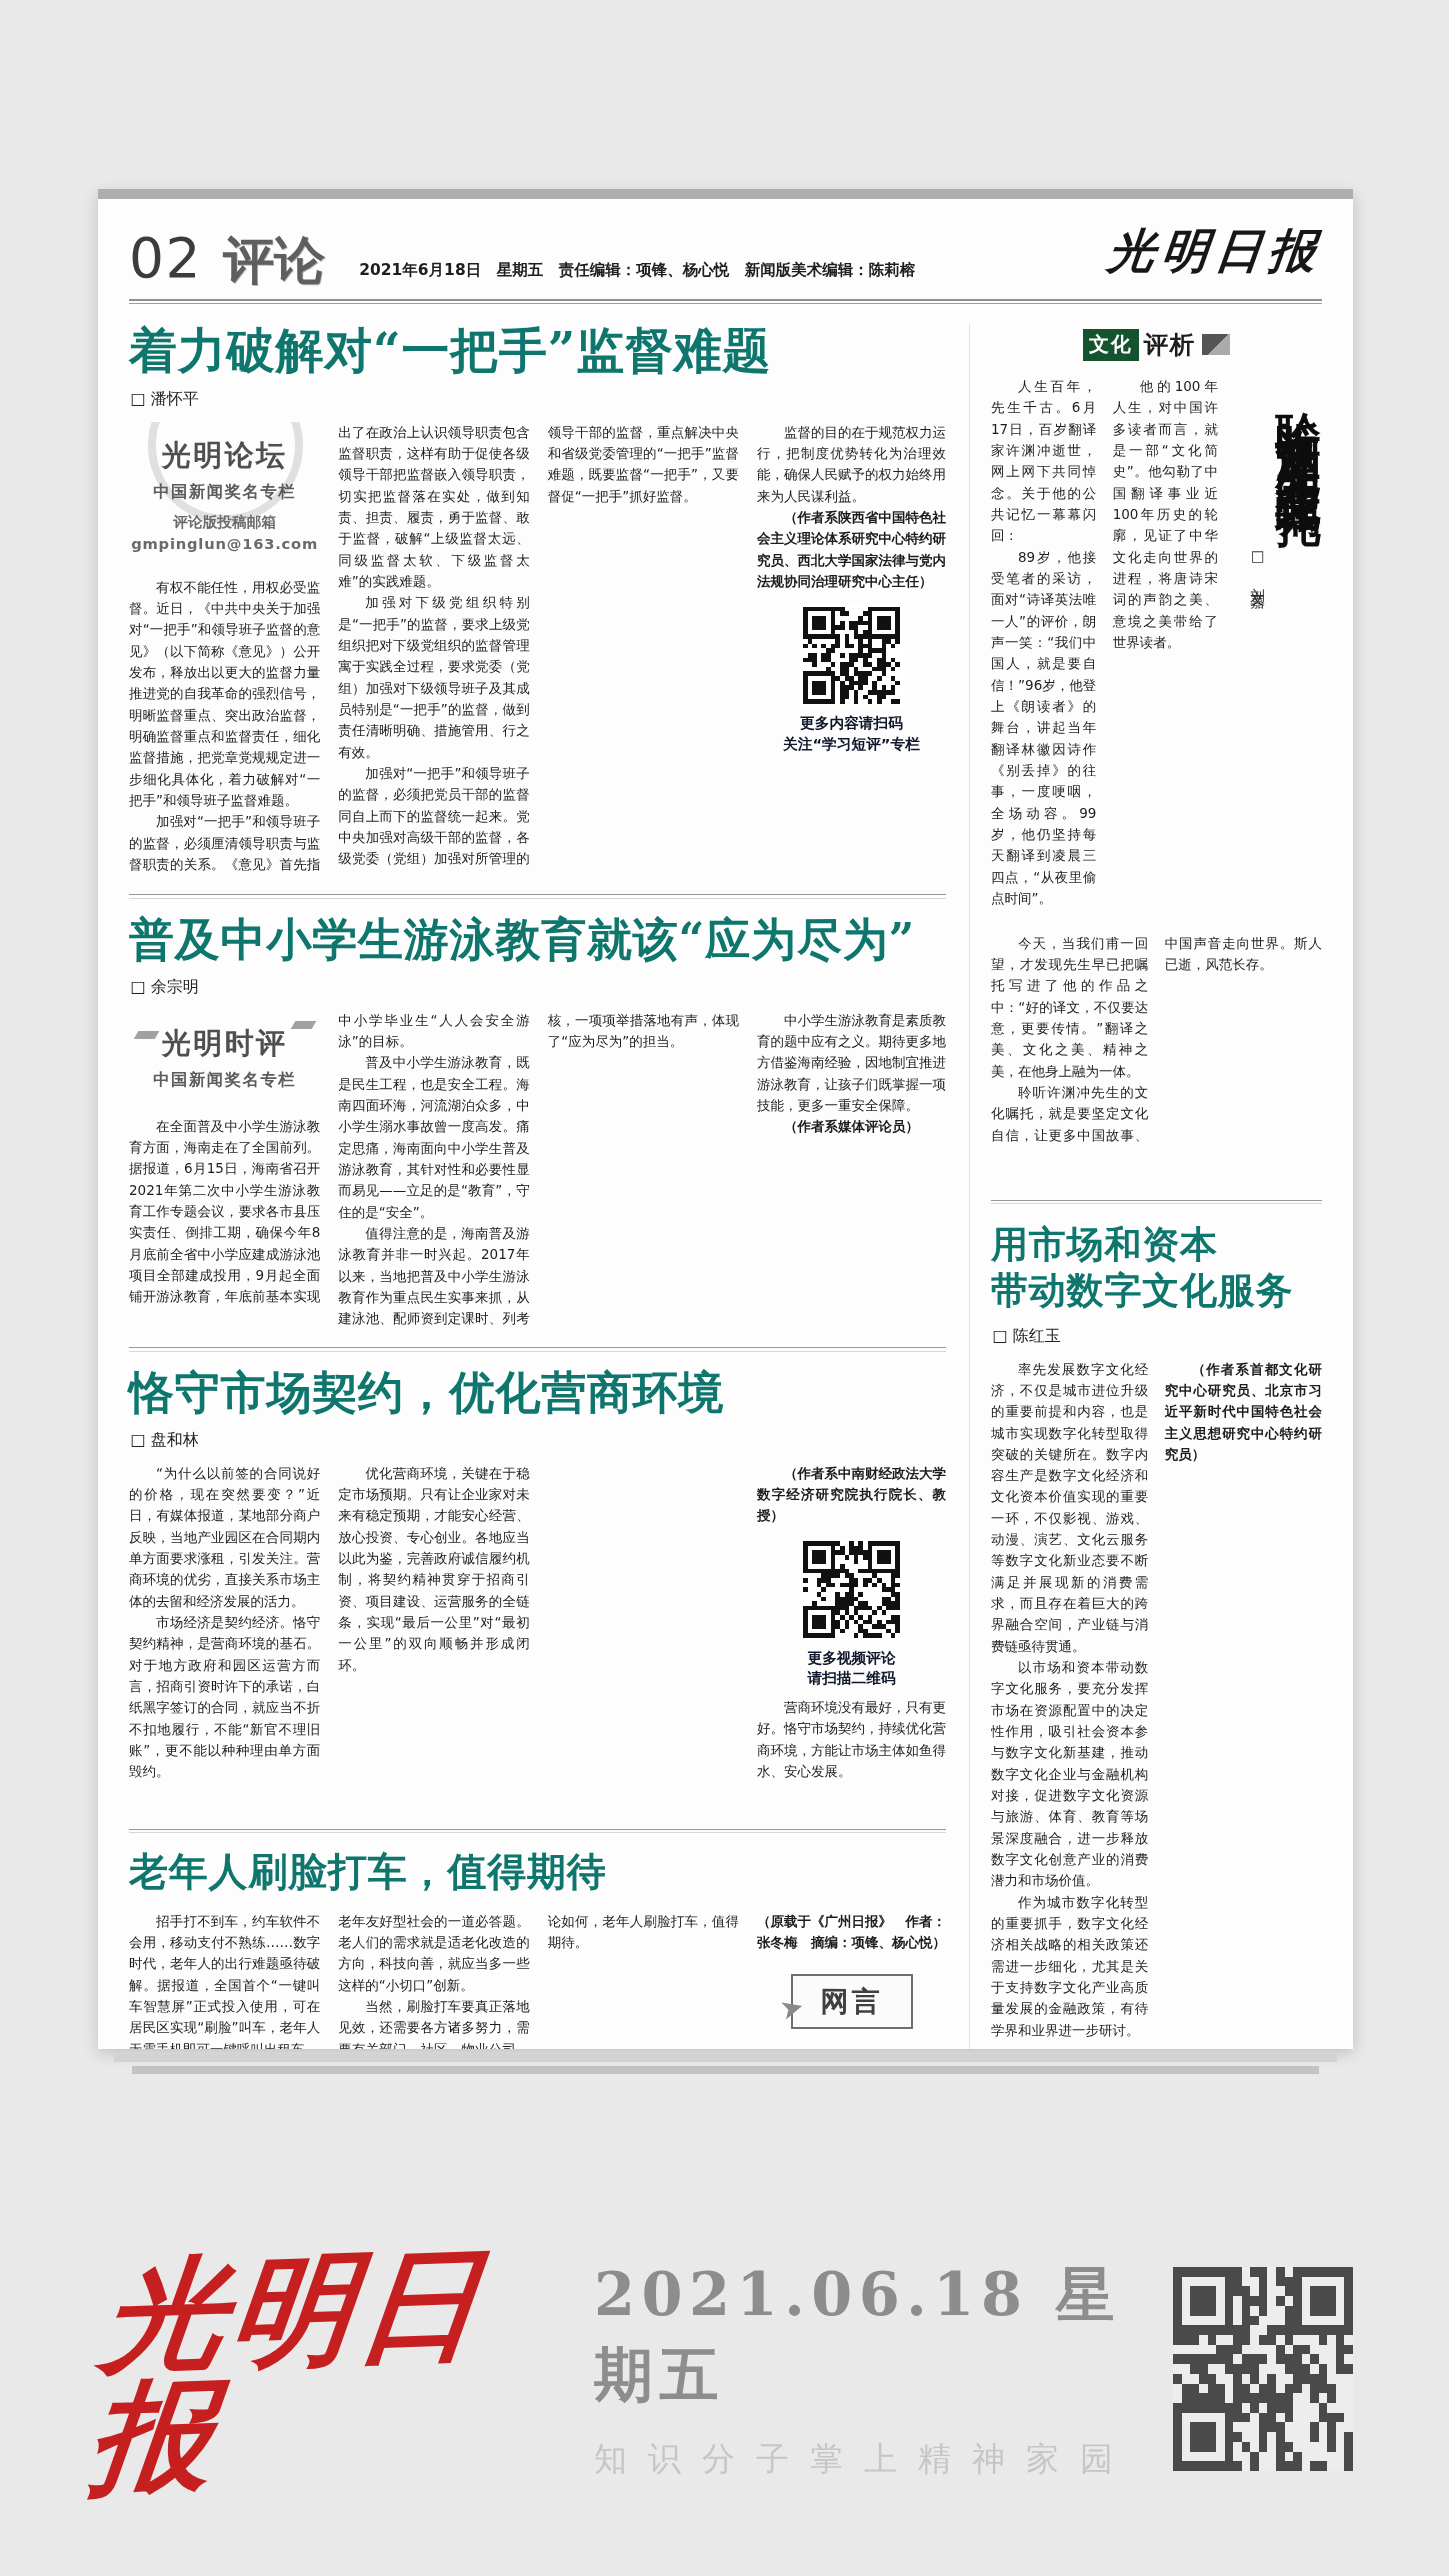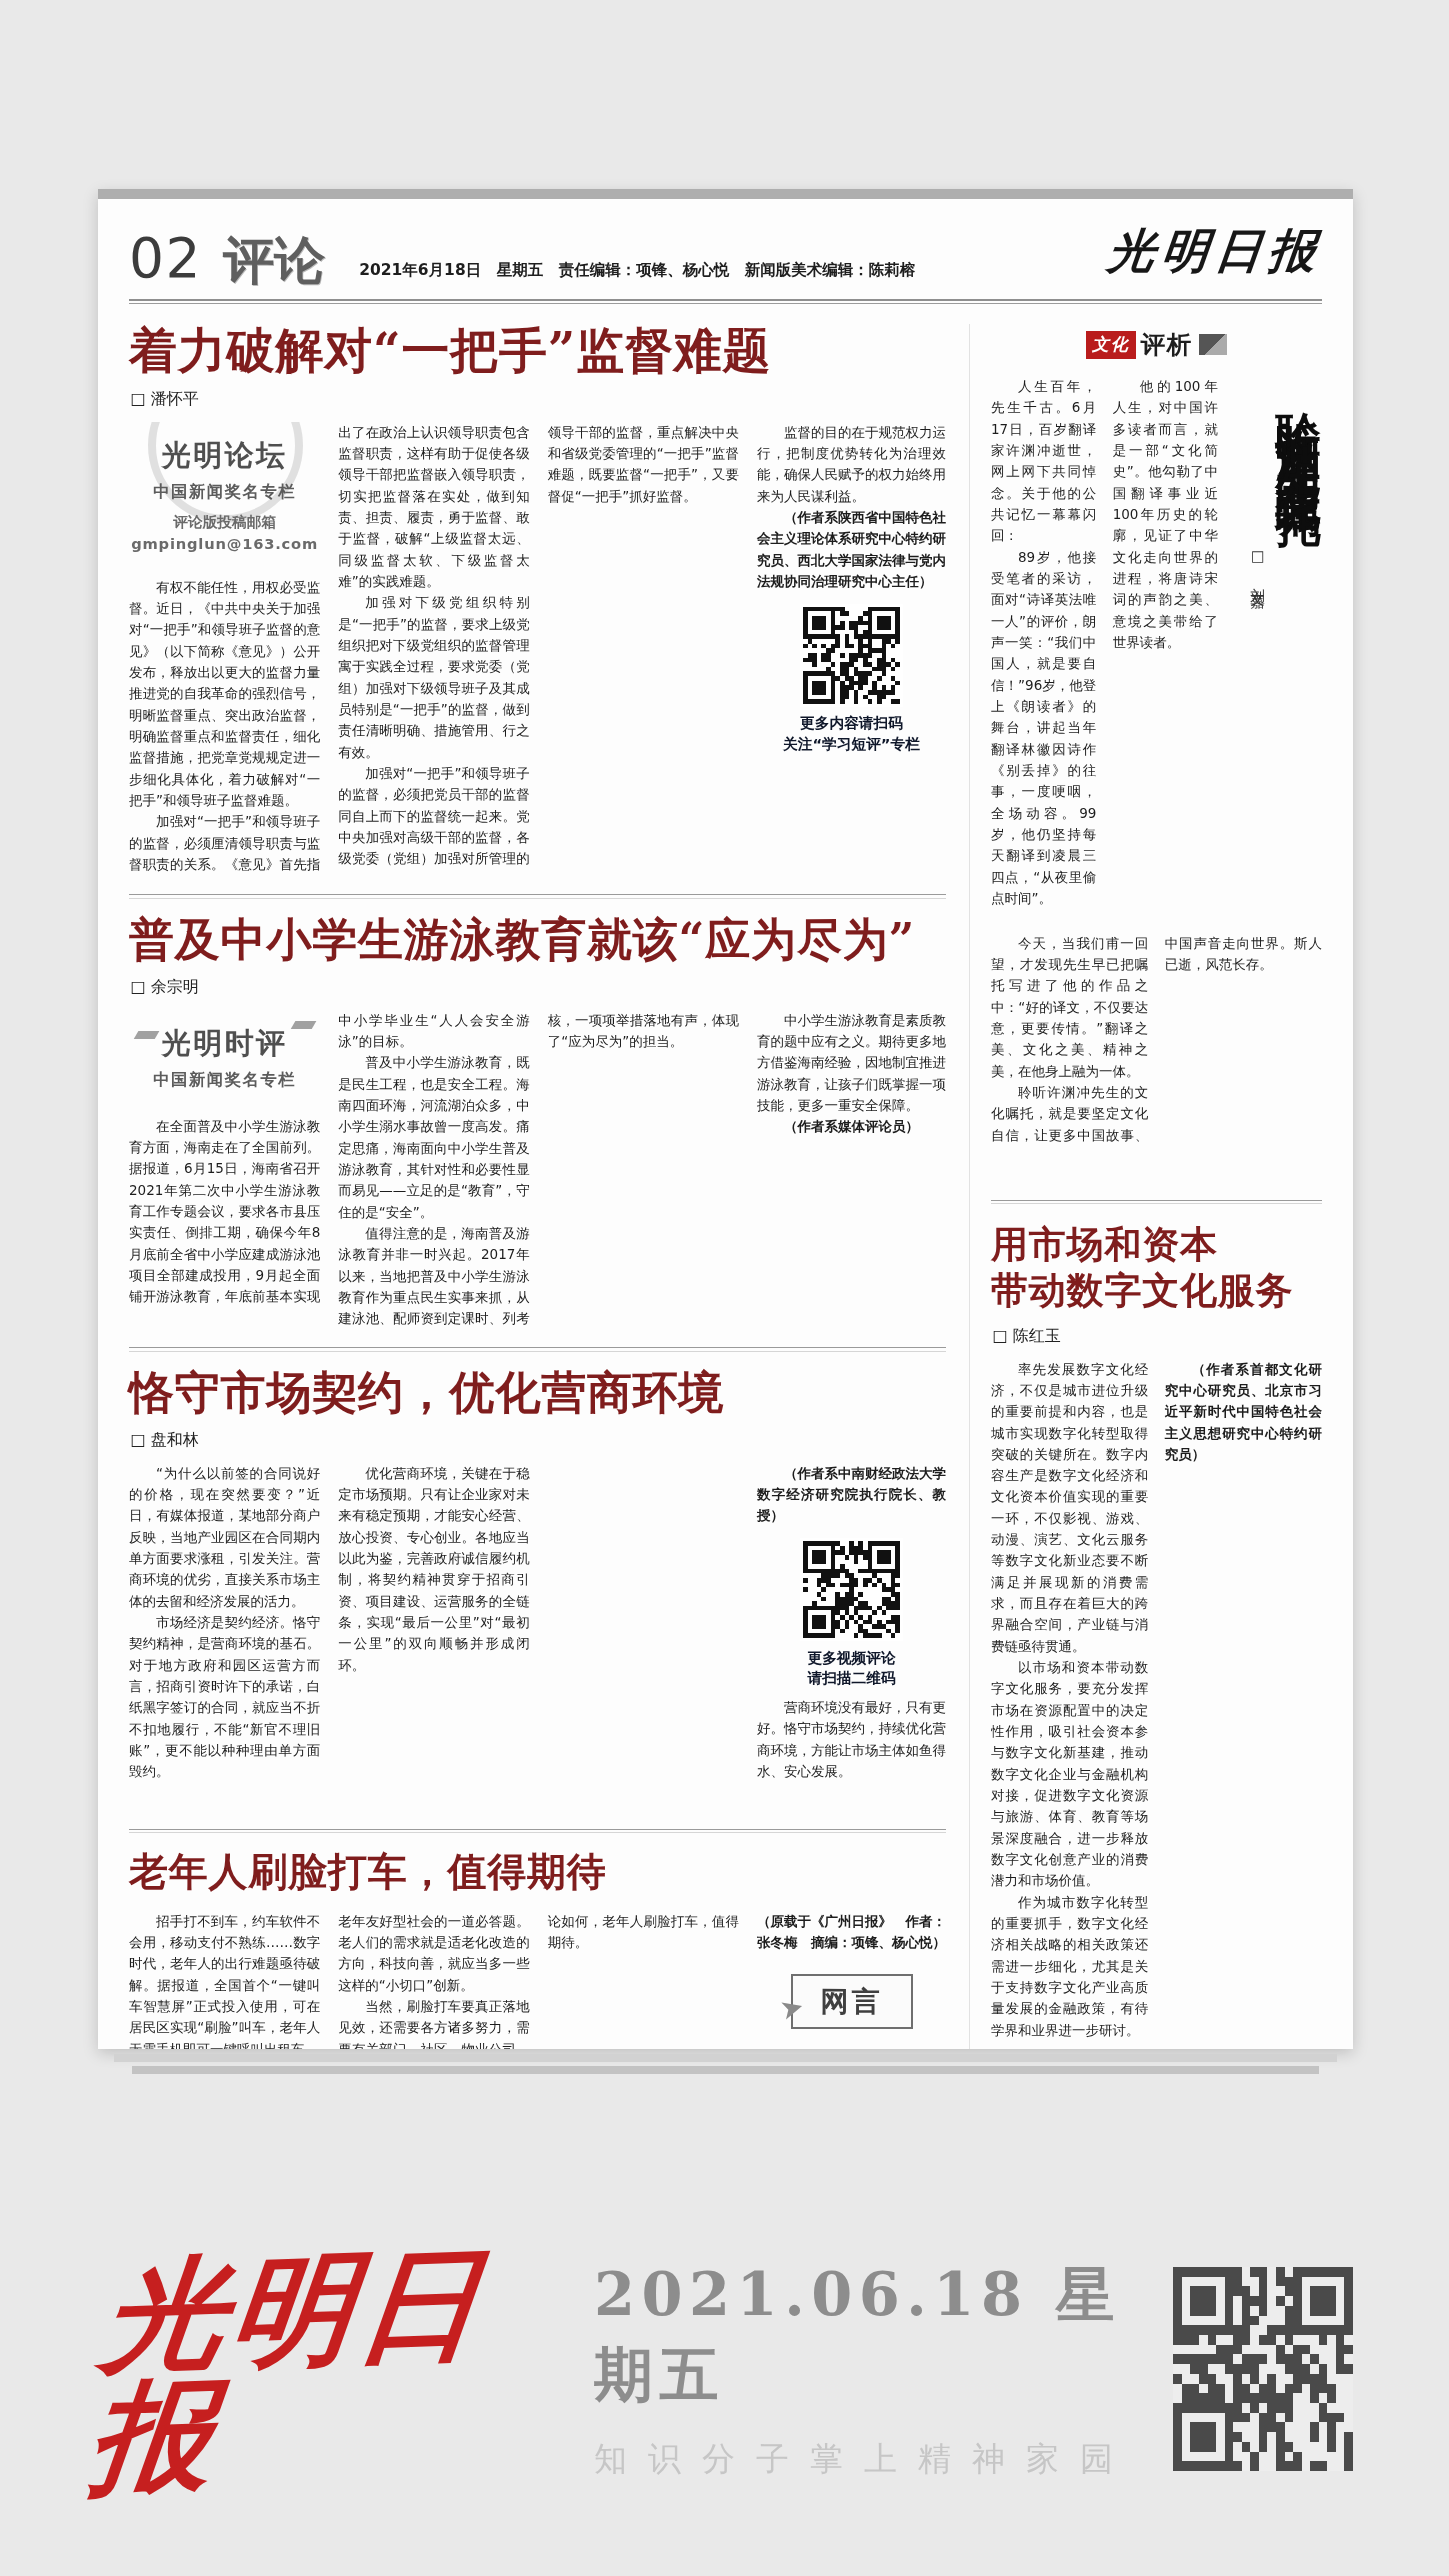--- a/index.html
+++ b/index.html
@@ -20,21 +20,21 @@
               font-size:47px; color:#171717; transform:skewX(-6deg); padding-bottom:3.3px; letter-spacing:6.5px;}
   .header-rule { margin-top:13px; border-top:2.4px solid #8f8f8f; border-bottom:0.8px solid #9c9c9c; height:4.9px; }
 
   
   .content { display:flex; margin-top:19.6px; }
   .left-col  { width:817px; }
   .right-col { flex:1; margin-left:23px; padding-left:21px; border-left:0.8px solid #e2e2e2; }
 
   .art-rule { border-top:1.6px solid #9a9a9a; border-bottom:0.8px solid #d6d6d6; height:4.1px; margin:14.7px 0 16.3px 0; }
 
-  h1.hl { font-family:"DejaVu Serif", serif; font-weight:bold; color:#7f1d1d; letter-spacing:0.8px; }
+  h1.hl { font-family:"DejaVu Serif", serif; font-weight:bold; color:#0f766e; letter-spacing:0.8px; }
   .hl-a1 { font-size:48px; line-height:1.1; }
   .hl-a2 { font-size:45px; line-height:1.1; }
   .hl-a3 { font-size:45px; line-height:1.1; }
   .hl-a4 { font-size:39px; line-height:1.1; }
   .byline { font-size:16px; color:#222; margin:13px 0 11.4px 1.6px; font-family:"DejaVu Serif", serif; }
 
   .bodytext p { font-size:13.5px; line-height:1.58; text-align:justify; text-indent:2em; color:#1d1d1d; }
   .bodytext p.attr { font-weight:bold; text-indent:2em; }
 
   .flexbody { display:flex; gap:18px; }
@@ -47,21 +47,21 @@
          border:8.2px solid #c9c9c9; border-radius:50%; opacity:.55; }
   .forum-title { position:relative; font-size:29px; font-weight:bold; color:#4f4f4f; letter-spacing:2.4px; }
   .forum-sub   { position:relative; font-size:16.3px; font-weight:bold; color:#5c5c5c; margin-top:4.9px; letter-spacing:1.6px;}
   .forum-note  { position:relative; font-size:14.7px; font-weight:bold; color:#6a6a6a; margin-top:9.8px; }
   .forum-mail  { position:relative; font-size:14.7px; font-weight:bold; color:#6a6a6a; margin-top:3.3px; letter-spacing:0.8px; }
   .slash { position:absolute; width:21px; height:8.2px; background:#8a8a8a; transform:skewX(-30deg); opacity:.8;}
   .slash.tl { left:6.5px; top:21px; } .slash.br { right:6.5px; top:11.4px; }
 
   
   .cult-label { display:flex; align-items:center; justify-content:center; gap:4.9px; margin:4.9px 0 14.7px 0; }
-  .cult-label .blk { background:#b91c1c; color:#fff; font-size:17px; font-weight:bold; padding:2.4px 6.5px; letter-spacing:1.6px;font-style:italic;}
+  .cult-label .blk { background:#14532d; color:#fff; font-size:20px; font-weight:bold; padding:2.4px 6.5px; letter-spacing:1.6px;}
   .cult-label .txt { font-size:24.5px; font-weight:bold; color:#1d1d1d; letter-spacing:1.6px; }
   .cult-label .brush { width:28px; height:21px; background:linear-gradient(135deg,#555 0 55%,#aaa 55% 100%); margin-left:1.6px; }
   .cult-top { display:flex; height:545px; overflow:hidden; }
   .cult-text { flex:1; columns:2; column-gap:16.3px; column-fill:auto; }
   .vstrip { width:104px; display:flex; justify-content:flex-end; }
   .vtitle { writing-mode:vertical-rl; font-family:"DejaVu Serif", serif; font-weight:bold; font-size:45px;
             color:#0d0d0d; letter-spacing:8.2px; line-height:1.05; }
   .vbyline { writing-mode:vertical-rl; font-size:14.7px; color:#333; margin:171px 8.2px 0 0; letter-spacing:3.3px; }
   .cult-bottom { columns:2; column-gap:16.3px; column-fill:auto; height:253px; margin-top:11.4px; overflow:hidden;}
 

